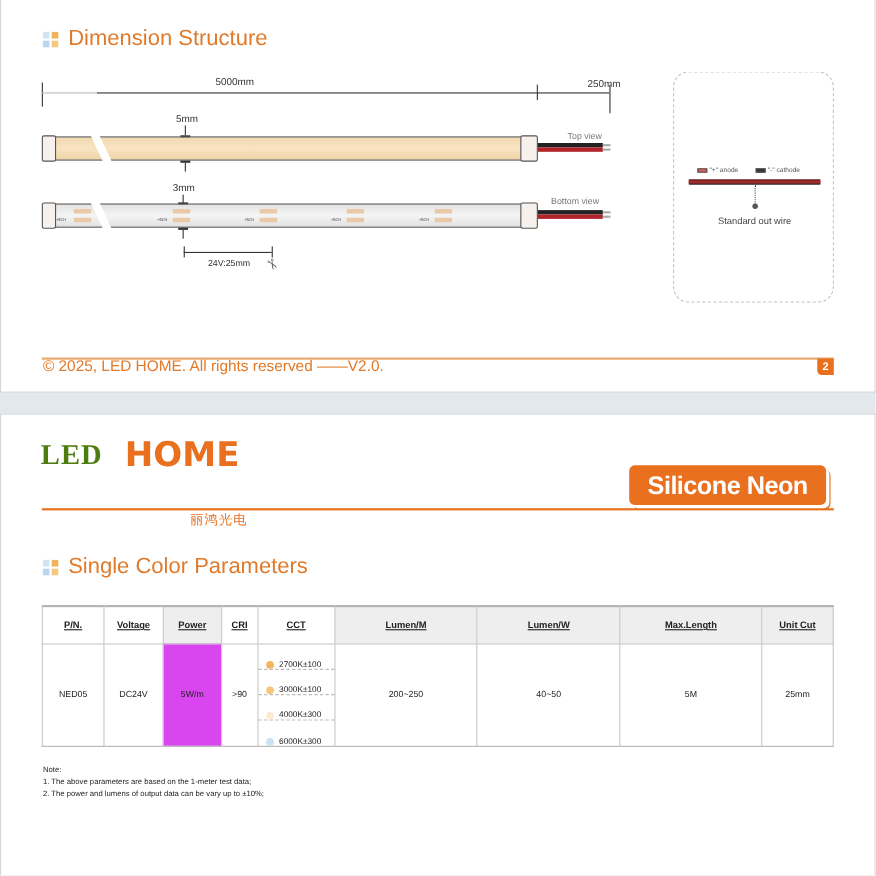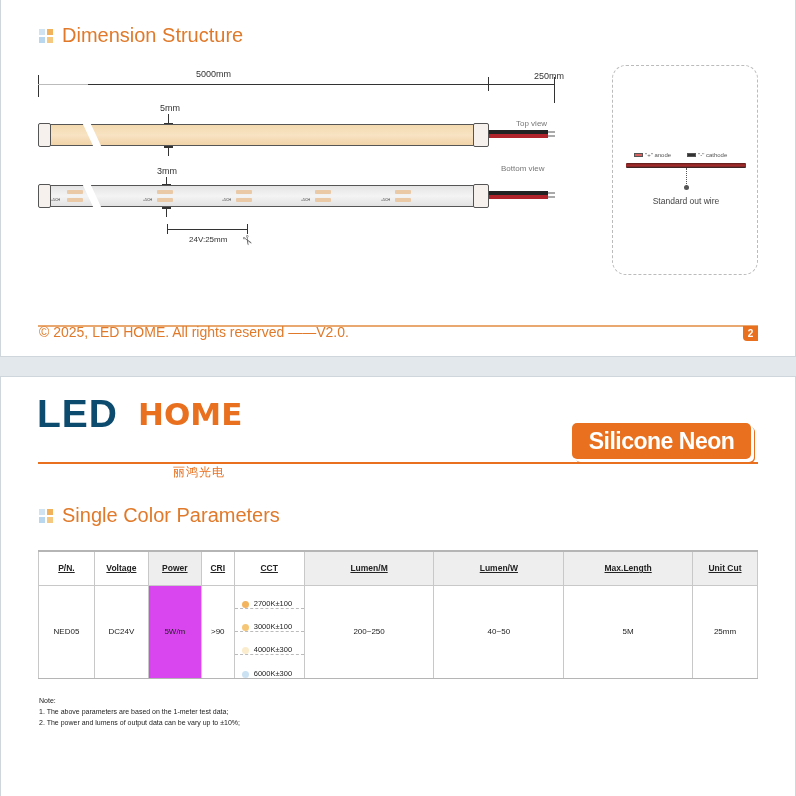--- a/index.html
+++ b/index.html
@@ -38,21 +38,21 @@
   .wire-box { position: absolute; left: 611px; top: 65px; width: 146px; height: 210px; border: 1px dashed #bbb; border-radius: 14px; }
   .legend { position: absolute; font-size: 6px; color: #555; display: flex; align-items: center; }
   .legend .sw { width: 9px; height: 4px; margin-right: 2px; border: 0.5px solid #555; }
 
   .footer-line { position: absolute; left: 37px; top: 325px; width: 720px; height: 1.5px; background: #e9a86f; }
   .footer-text { position: absolute; left: 38px; top: 324px; font-size: 14px; color: #e07a2a; }
   .page-badge { position: absolute; left: 742px; top: 326px; width: 15px; height: 15px; background: #e8701e; color: #fff; font-size: 10px; font-weight: bold; display: flex; align-items: center; justify-content: center; border-radius: 0 0 0 4px; }
 
   
   .logo { position: absolute; left: 36px; top: 17px; height: 48px; display: flex; align-items: flex-start; }
-  .logo-led { font-size: 39px; font-weight: bold; color: #0c4a6e; letter-spacing: 1px; font-family: Liberation Sans, sans-serif; line-height: 40px; }
+  .logo-led { font-size: 26px; font-weight: bold; color: #4d7c0f; letter-spacing: 1px; font-family: Liberation Serif, serif; line-height: 40px; }
   .logo-home { font-size: 31px; font-weight: bold; color: #e8701e; font-family: "DejaVu Sans", sans-serif; line-height: 40px; margin-left: 20px; position: relative; }
   .logo-cn { position: absolute; left: 125px; top: 37px; font-size: 12px; color: #e8701e; letter-spacing: 1px; }
   .header-line { position: absolute; left: 37px; top: 85px; width: 720px; height: 2px; background: #e8701e; }
   .brand-badge { position: absolute; left: 571px; top: 46px; width: 179px; height: 36px; background: #e8701e; border-radius: 5px; color: #fff; font-size: 23px; font-weight: bold; display: flex; align-items: center; justify-content: center; box-shadow: 3px 3px 0 #fff, 4px 4px 0 #e8701e; font-family: "Liberation Sans", sans-serif; letter-spacing: -0.5px; }
 
   table.params { position: absolute; left: 37px; top: 173px; width: 720px; border-collapse: collapse; font-size: 8px; color: #222; }
   table.params th { background: #eeeeee; height: 34px; font-weight: bold; font-size: 8.5px; border: 1px solid #c8c8c8; border-top: 2px solid #b5b5b5; text-decoration: underline; }
   table.params td { border: 1px solid #c8c8c8; text-align: center; height: 92px; vertical-align: middle; }
   table.params tr:last-child td { border-bottom: 1.5px solid #b5b5b5; }
   table.params td.shaded { background: #d946ef; }
@@ -123,21 +123,21 @@
   </div>
   <div class="break" style="left:87px; top:183px; height:26px;"></div>
   <div class="endcap" style="left:37px; top:184px; width:13px; height:24px;"></div>
   <div class="endcap" style="left:472px; top:184px; width:16px; height:24px;"></div>
   <div class="hline" style="left:161px; top:207px; width:9px; height:2px;"></div>
   <div class="vline" style="left:165px; top:209px; height:8px;"></div>
   <div class="wire black" style="left:488px; top:191px; width:59px;"></div>
   <div class="wire red" style="left:488px; top:195px; width:59px;"></div>
   <div class="wire-tip" style="left:547px; top:192px;"></div>
   <div class="wire-tip" style="left:547px; top:196px;"></div>
-  <div class="view-label" style="left:500px; top:164px;text-align:right;">Bottom view</div>
+  <div class="view-label" style="left:500px; top:178px;text-align:right;">Bottom view</div>
 
   <div class="vline" style="left:166px; top:224px; height:10px;"></div>
   <div class="hline" style="left:166px; top:229px; width:80px;"></div>
   <div class="vline" style="left:246px; top:224px; height:10px;"></div>
   <div class="dim-text" style="left:188px; top:235px; font-size:8px;">24V:25mm</div>
   <div style="position:absolute; left:241px; top:233px; font-size:13px; color:#666; transform:rotate(60deg);">✂</div>
 
   <div class="wire-box">
     <div class="legend" style="left:21px; top:86px;">
       <span class="sw" style="background:#d9605e;"></span>

